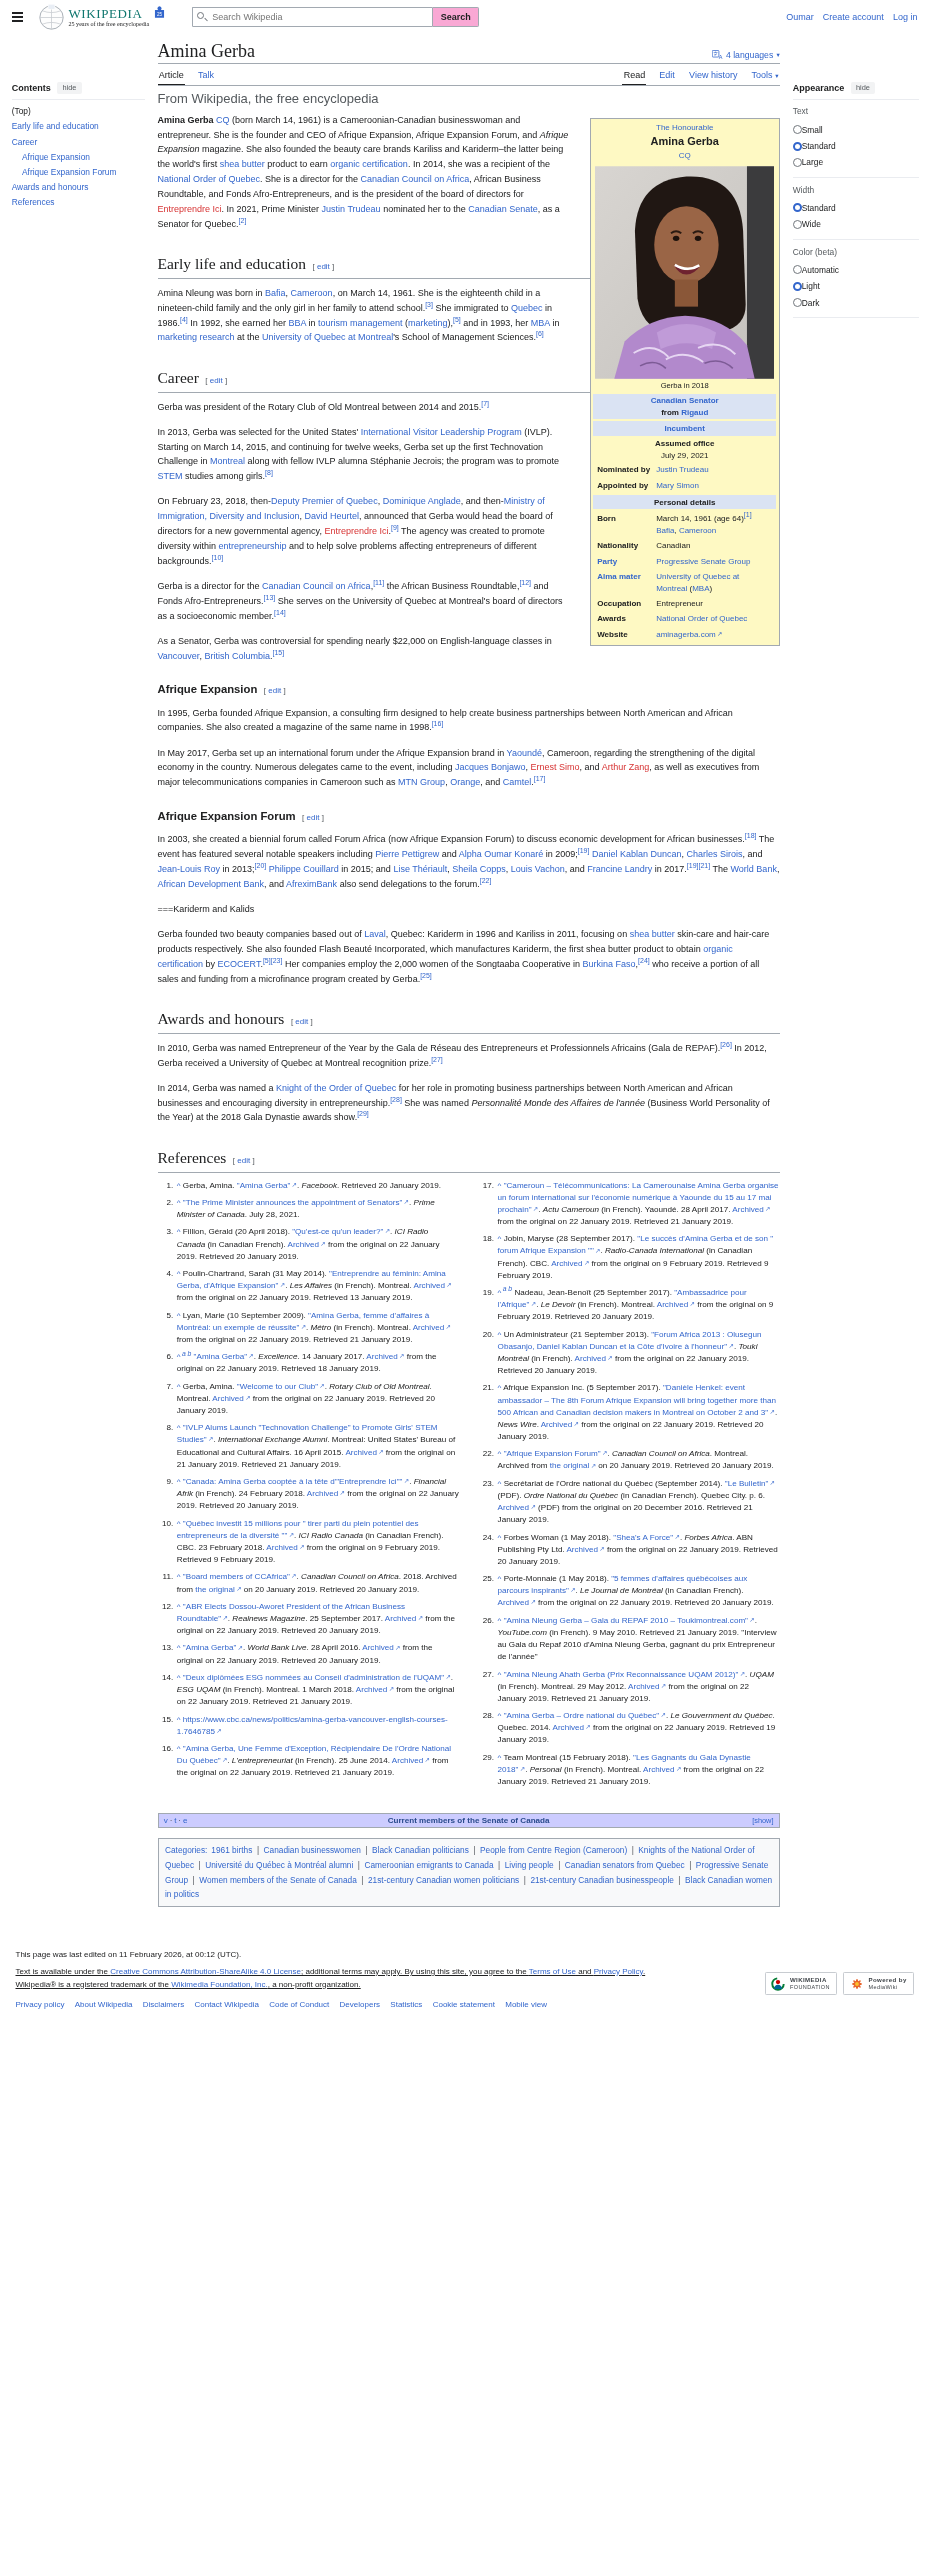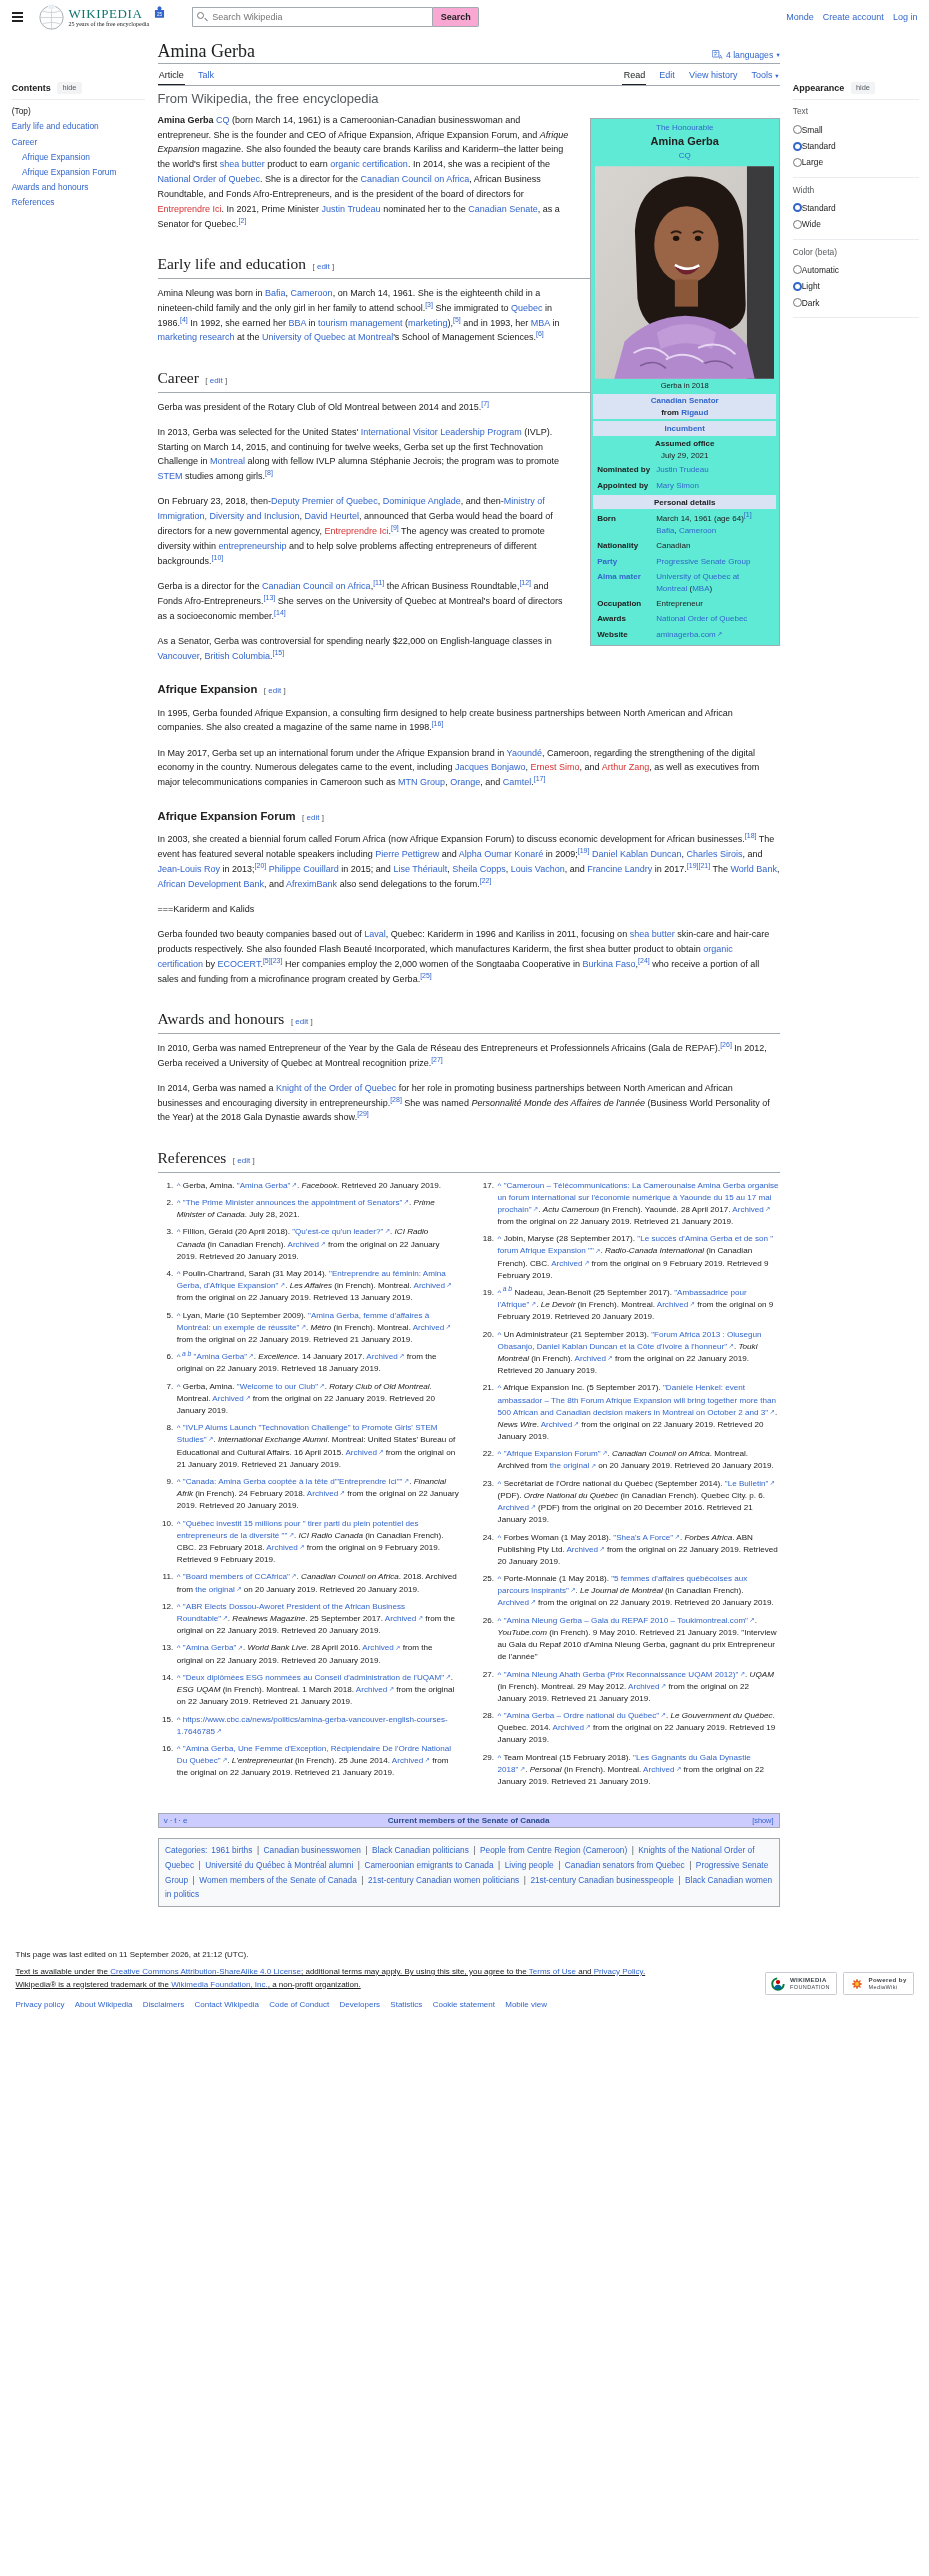--- a/index.html
+++ b/index.html
@@ -64,21 +64,21 @@
   .editsec .wl { cursor:pointer; }
   .wl { color:#3366cc; cursor:pointer; }
   .rl { color:#d73333; cursor:pointer; }
   .el { color:#3366cc; cursor:pointer; }
   .el::after { content:"↗"; font-size:80%; margin-left:1.3px; vertical-align:10%; }
   sup.refsup { font-size:7px; line-height:0; color:#3366cc; cursor:pointer; }
   sup.absup { font-size:6.8px; line-height:0; color:#3366cc; font-style:italic; cursor:pointer; margin-left:1.3px; }
   .ital { font-style:italic; } .bold { font-weight:bold; }
 
   
-  .infobox { float:right; width:190px; margin:5.2px 0 11.6px 15.5px; border:0.6px solid #a2a9b1; background:#5eead4; font-size:8px; line-height:1.45; padding:2.6px; }
+  .infobox { float:right; width:190px; margin:5.2px 0 11.6px 15.5px; border:0.6px solid #a2a9b1; background:#fef9c3; font-size:8px; line-height:1.45; padding:2.6px; }
   .ib-center { text-align:center; }
   .ib-honorific { color:#3366cc; cursor:pointer; }
   .ib-name { font-weight:bold; font-size:11px; margin:0.6px 0; }
   .ib-post { color:#3366cc; cursor:pointer; }
   .ib-photo { display:block; margin:3.9px auto 1.3px; }
   .ib-caption { text-align:center; font-size:7.6px; margin-bottom:2.6px; }
   .ib-band { background:#dae3f3; text-align:center; padding:1.3px 3.9px; margin:1.9px 0; font-weight:bold; }
   .ib-band .wl { font-weight:bold; }
   .ib-office-line { display:block; }
   .ib-assume { text-align:center; margin:2.6px 0 1.3px; }
@@ -143,21 +143,21 @@
       <path d="M3 6 h5 a3 3 0 1 1 4 0 h5 v12 h-14 z" fill="#36c"></path>
       <text x="10" y="15" text-anchor="middle" font-size="7" fill="#fff" font-family="Liberation Sans, sans-serif">25</text>
     </svg>
   </div>
   <div class="searchbox">
     <span class="search-icon-css"></span>
     <input class="s-input" placeholder="Search Wikipedia" style="">
     <button class="s-btn">Search</button>
   </div>
   <nav class="top-links">
-    <span>Monde</span>
+    <span>Oumar</span>
     <span>Create account</span>
     <span>Log in</span>
   </nav>
 </header>
 
 <div class="page">
 
   <aside class="toc">
     <div class="toc-head">
       <span class="t">Contents</span>
@@ -402,21 +402,21 @@
           <label class="radio-row">
             <span class="radio"></span>
             <span>Dark</span>
           </label>
         </div>
       </div>
   </aside>
 </div>
 
 <footer class="site-footer">
-  <div class="row1">This page was last edited on 11 September 2026, at 21:12 (UTC).</div>
+  <div class="row1">This page was last edited on 11 February 2026, at 00:12 (UTC).</div>
   <div class="row2" id="license-line"><span>Text is available under the </span><span class="wl">Creative Commons Attribution-ShareAlike 4.0 License</span><span>; additional terms may apply. By using this site, you agree to the </span><span class="wl">Terms of Use</span><span> and </span><span class="wl">Privacy Policy</span><span>. Wikipedia® is a registered trademark of the </span><span class="wl">Wikimedia Foundation, Inc.</span><span>, a non-profit organization.</span></div>
   <div class="f-links" id="footer-links">
       <span>Privacy policy</span>
       <span>About Wikipedia</span>
       <span>Disclaimers</span>
       <span>Contact Wikipedia</span>
       <span>Code of Conduct</span>
       <span>Developers</span>
       <span>Statistics</span>
       <span>Cookie statement</span>

